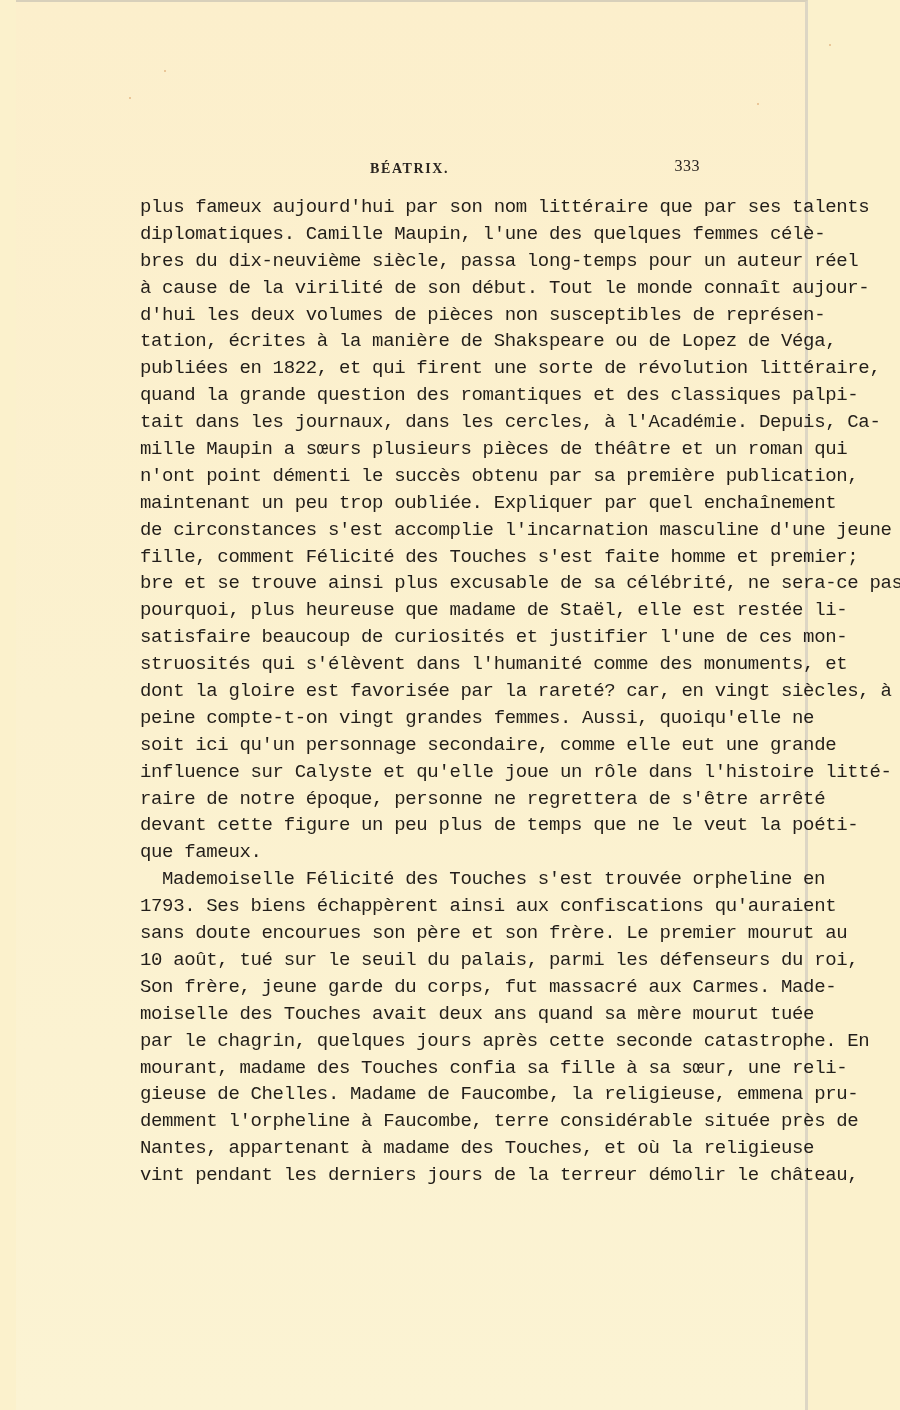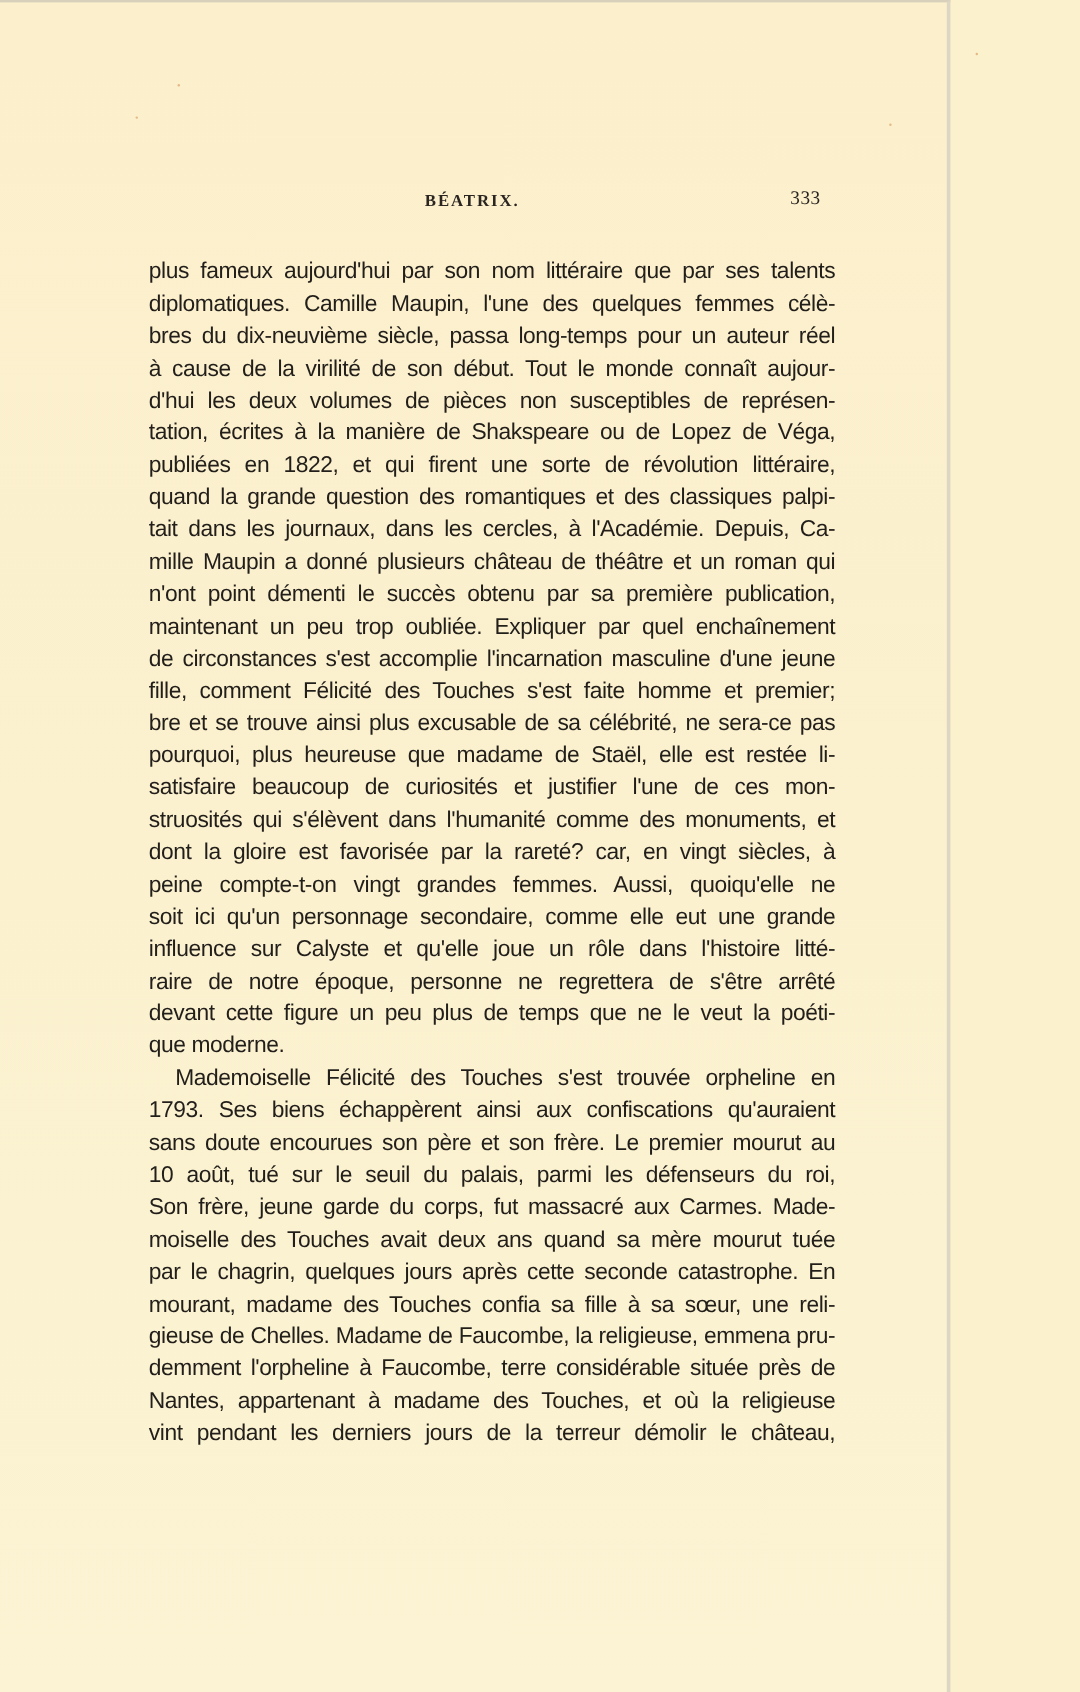--- a/index.html
+++ b/index.html
@@ -8,21 +8,21 @@
     }
     body {
       width: 900px;
       height: 1410px;
       background: #fbf1cc;
       position: relative;
       overflow: hidden;
     }
     .page {
       position: absolute;
-      left: 0; top: 0;
+      left: 16px; top: 0;
       width: 792px;
       height: 1410px;
       background: linear-gradient(180deg, #fcefcc 0%, #fbf1cf 50%, #fbf3d3 100%);
       border-top: 2px solid #d8d0bb;
       border-right: 3px solid #ddd6c4;
       box-sizing: border-box;
     }
     .running-head {
       position: absolute;
       top: 157px;
@@ -45,24 +45,23 @@
       right: 12px;
       top: -2px;
       font-size: 16px;
       letter-spacing: 0.5px;
     }
     .text-block {
       position: absolute;
       top: 192px;
       left: 124px;
       width: 572px;
-      font-family: Liberation Sans, sans-serif;
+      font-family: Liberation Mono, monospace;
       font-size: 19px;
       color: #221e1a;
-      margin-top: 20px;
     }
     .line {
       display: block;
       height: 26.9px;
       line-height: 26.9px;
       white-space: nowrap;
       text-align: justify;
       text-align-last: justify;
       transform-origin: left center;
       letter-spacing: -0.35px;
@@ -101,36 +100,36 @@
       <div>
         <span class="line">plus fameux aujourd'hui par son nom littéraire que par ses talents</span>
         <span class="line">diplomatiques. Camille Maupin, l'une des quelques femmes célè-</span>
         <span class="line">bres du dix-neuvième siècle, passa long-temps pour un auteur réel</span>
         <span class="line">à cause de la virilité de son début. Tout le monde connaît aujour-</span>
         <span class="line">d'hui les deux volumes de pièces non susceptibles de représen-</span>
         <span class="line">tation, écrites à la manière de Shakspeare ou de Lopez de Véga,</span>
         <span class="line">publiées en 1822, et qui firent une sorte de révolution littéraire,</span>
         <span class="line">quand la grande question des romantiques et des classiques palpi-</span>
         <span class="line">tait dans les journaux, dans les cercles, à l'Académie. Depuis, Ca-</span>
-        <span class="line">mille Maupin a donné plusieurs château de théâtre et un roman qui</span>
+        <span class="line">mille Maupin a sœurs plusieurs pièces de théâtre et un roman qui</span>
         <span class="line">n'ont point démenti le succès obtenu par sa première publication,</span>
         <span class="line">maintenant un peu trop oubliée. Expliquer par quel enchaînement</span>
         <span class="line">de circonstances s'est accomplie l'incarnation masculine d'une jeune</span>
         <span class="line">fille, comment Félicité des Touches s'est faite homme et premier;</span>
         <span class="line">bre et se trouve ainsi plus excusable de sa célébrité, ne sera-ce pas</span>
         <span class="line">pourquoi, plus heureuse que madame de Staël, elle est restée li-</span>
         <span class="line">satisfaire beaucoup de curiosités et justifier l'une de ces mon-</span>
         <span class="line">struosités qui s'élèvent dans l'humanité comme des monuments, et</span>
         <span class="line">dont la gloire est favorisée par la rareté? car, en vingt siècles, à</span>
         <span class="line">peine compte-t-on vingt grandes femmes. Aussi, quoiqu'elle ne</span>
         <span class="line">soit ici qu'un personnage secondaire, comme elle eut une grande</span>
         <span class="line">influence sur Calyste et qu'elle joue un rôle dans l'histoire litté-</span>
         <span class="line">raire de notre époque, personne ne regrettera de s'être arrêté</span>
         <span class="line">devant cette figure un peu plus de temps que ne le veut la poéti-</span>
-        <span class="line last">que moderne.</span>
+        <span class="line last">que fameux.</span>
       </div>
       <div>
         <span class="line indent">Mademoiselle Félicité des Touches s'est trouvée orpheline en</span>
         <span class="line">1793. Ses biens échappèrent ainsi aux confiscations qu'auraient</span>
         <span class="line">sans doute encourues son père et son frère. Le premier mourut au</span>
         <span class="line">10 août, tué sur le seuil du palais, parmi les défenseurs du roi,</span>
         <span class="line">Son frère, jeune garde du corps, fut massacré aux Carmes. Made-</span>
         <span class="line">moiselle des Touches avait deux ans quand sa mère mourut tuée</span>
         <span class="line">par le chagrin, quelques jours après cette seconde catastrophe. En</span>
         <span class="line">mourant, madame des Touches confia sa fille à sa sœur, une reli-</span>

